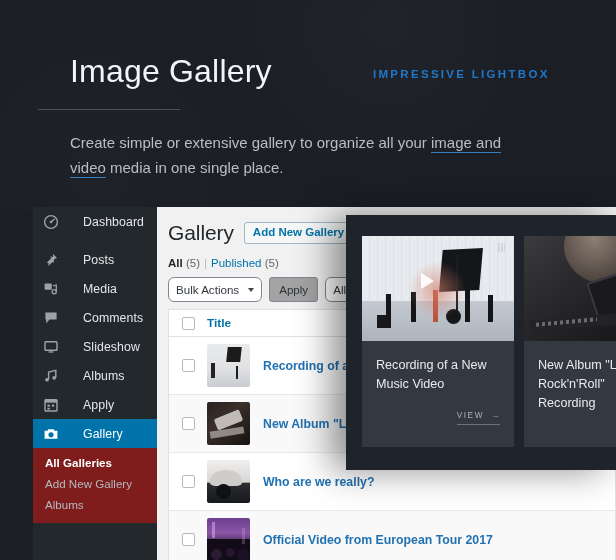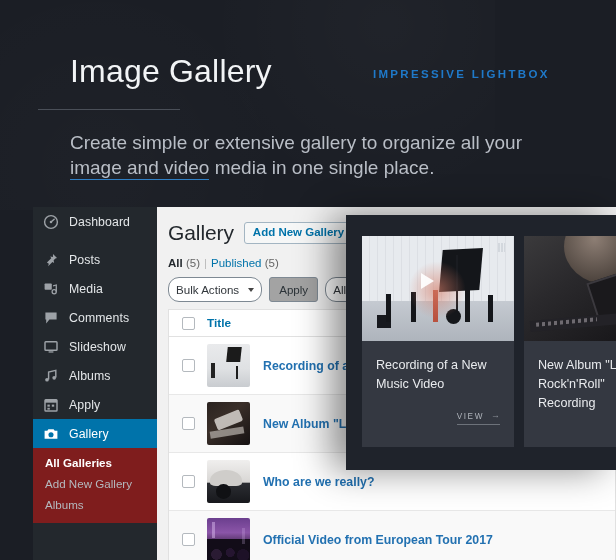--- a/index.html
+++ b/index.html
@@ -13,32 +13,32 @@
   #hero{position:absolute;left:0;top:0;width:495px;height:210px;
         background:
           radial-gradient(circle at 78% 12%, rgba(255,255,255,.022), rgba(255,255,255,0) 42%),
           radial-gradient(circle at 20% 80%, rgba(255,255,255,.016), rgba(255,255,255,0) 45%),
           #1b1e25;}
   #hero-title{position:absolute;left:70px;top:53px;font-size:32px;font-weight:400;
               color:#f2f4f6;letter-spacing:.2px;white-space:nowrap;}
   #hero-kicker{position:absolute;left:373px;top:68px;font-size:11.5px;font-weight:700;
                letter-spacing:2.3px;color:#1f79c9;white-space:nowrap;}
   #hero-rule{position:absolute;left:38px;top:109px;width:142px;height:1px;background:#4a4f58;}
-  #hero-sub{position:absolute;left:70px;top:130px;width:470px;font-size:19px;
+  #hero-sub{position:absolute;left:70px;top:130px;width:470px;font-size:15px;
             line-height:25px;color:#b9bec6;font-weight:400;}
   #hero-sub .lnk{color:#b9bec6;border-bottom:1px solid #2f7fc4;padding-bottom:1px;}
 
   
   #wp{position:absolute;left:33px;top:207px;width:583px;height:353px;overflow:hidden;}
 
   
   #sidebar{position:absolute;left:0;top:0;width:124px;height:353px;background:#23282d;}
   .menu-item{position:relative;height:29px;display:flex;align-items:center;padding-left:10px;
              box-sizing:border-box;}
-  .menu-item .mi-label{font-size:12.3px;color:#e3e6e8;margin-left:10px;letter-spacing:.1px;
+  .menu-item .mi-label{font-size:12.3px;color:#e3e6e8;margin-left:24px;letter-spacing:.1px;
                        white-space:nowrap;}
   .menu-item.active{background:#0073aa;}
   .menu-item.active .mi-label{color:#fff;}
   .menu-item.active:after{content:"";position:absolute;right:-8px;top:50%;margin-top:-8px;
      width:0;height:0;border-top:8px solid transparent;border-bottom:8px solid transparent;
      border-left:8px solid #f1f1f1;}
   .mi-ico{width:16px;height:16px;flex:0 0 16px;display:block;opacity:.82;}
   .menu-item.active .mi-ico{opacity:1;}
   .menu-gap{height:9px;}
   #submenu{background:#7f1d1d;padding:4px 0 8px 0;}
@@ -55,21 +55,21 @@
            border:1px solid #a3b5c2;border-radius:3px;padding:4px 8px 5px;line-height:1;
            font-weight:700;white-space:nowrap;}
   #subsubsub{position:absolute;left:11px;top:50px;font-size:11.5px;color:#555;white-space:nowrap;}
   #subsubsub b{color:#23282d;}
   #subsubsub .sep{color:#bbb;margin:0 4px;}
   #subsubsub a{color:#0073aa;text-decoration:none;}
   #subsubsub .cnt{color:#666;}
 
   #tablenav{position:absolute;left:11px;top:70px;display:flex;align-items:center;gap:7px;}
   .wp-select{position:relative;height:25px;min-width:93px;background:#fff;border:1px solid #7e8993;
-             border-radius:11px;display:flex;align-items:center;padding:0 22px 0 7px;
+             border-radius:6px;display:flex;align-items:center;padding:0 22px 0 7px;
              font-size:11.6px;color:#32373c;box-sizing:border-box;white-space:nowrap;}
   .wp-select .caret{position:absolute;right:7px;top:50%;margin-top:-2px;width:0;height:0;
              border-left:3.5px solid transparent;border-right:3.5px solid transparent;
              border-top:4.5px solid #444;}
   .wp-btn{height:25px;background:#a3a3a3;border:1px solid #7e8993;border-radius:3px;
           display:flex;align-items:center;padding:0 9px;font-size:11.6px;color:#2c3338;
           box-sizing:border-box;white-space:nowrap;}
 
   
   #wp-table{position:absolute;left:11px;top:102px;width:448px;background:#fff;
@@ -145,21 +145,21 @@
       background:radial-gradient(circle at 36% 40%,#8d7e74,#4b423c 62%,#241f1d 100%);}
   .lb2-media .bd{position:absolute;left:44%;top:34%;width:42%;height:36%;background:#1a191c;
       transform:rotate(-18deg);border:2px solid #3b393e;}
   .lb2-media .bar{position:absolute;left:4%;bottom:14%;width:74%;height:10%;background:#232227;
       transform:rotate(-5deg);}
   .lb2-media .keys{position:absolute;left:8%;bottom:16%;width:40%;height:4%;
       background:repeating-linear-gradient(90deg,#6e6a70 0 3px,transparent 3px 6px);
       transform:rotate(-5deg);}
   .lb-body{padding:15px 14px 0 14px;}
   .lb-title{font-size:12.6px;line-height:19px;color:#e9ebee;font-weight:400;}
-  .lb-view{position:absolute;right:14px;bottom:22px;display:flex;align-items:center;gap:7px;
+  .lb-view{position:absolute;right:14px;bottom:22px;display:flex;align-items:flex-start;gap:7px;
            border-bottom:1px solid #6d727a;padding-bottom:3px;}
   .lb-view .vtxt{font-size:8.2px;letter-spacing:1.6px;color:#aeb3ba;}
   .lb-view .varrow{font-size:9px;color:#8b9098;line-height:1;padding-bottom:1px;}
 </style>
 </head>
 <body>
 
 <div id="hero">
   <div id="hero-title">Image Gallery</div>
   <div id="hero-kicker">IMPRESSIVE LIGHTBOX</div>

